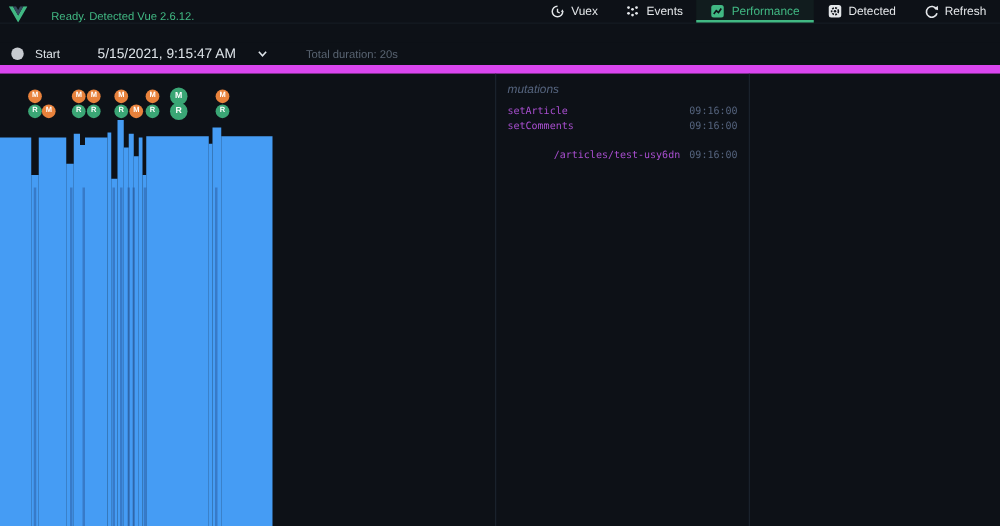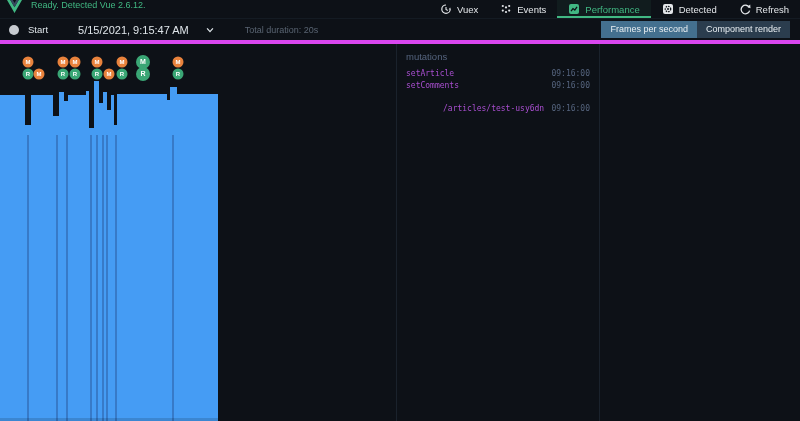--- a/index.html
+++ b/index.html
@@ -7,39 +7,39 @@
   #app {
     position:relative; width:800px; height:421px; overflow:hidden;
     background:#0d1117; color:#dfe5ea;
     font-family:"Liberation Sans", sans-serif;
   }
   
   .topbar {
     height:19px; display:flex; align-items:stretch; justify-content:space-between;
     background:#0d1117; border-bottom:1px solid #141b23;
   }
-  .brand { display:flex; align-items:flex-start; gap:9px; padding-left:7px; }
+  .brand { display:flex; align-items:flex-end; gap:19px; padding-left:7px; }
   .vue-logo { width:15px; height:13px; display:block; }
   .status { color:#41b883; font-size:9px; white-space:nowrap; }
   .tabs { display:flex; align-items:stretch; }
   .tab {
     position:relative; display:flex; align-items:center; gap:5px;
     padding:0 11px; font-size:9.5px; color:#e3e6e9; cursor:default; white-space:nowrap;
   }
   .tab .tab-icon { display:flex; align-items:center; }
   .tab .tab-icon svg { width:12px; height:12px; display:block; }
   .tab.active { color:#41b883; background:rgba(65,184,131,0.07); }
   .tab.active::after {
     content:""; position:absolute; left:0; right:0; bottom:0; height:2px; background:#41b883;
   }
   .tab .dd-chevron svg { width:9px; height:9px; display:block; margin-left:1px; }
   
   .toolbar {
     height:25px; display:flex; align-items:center;
-    background:#0d1117; border-bottom:4px solid #d946ef; padding:0 10px 0 9px;
+    background:#0d1117; border-bottom:7px solid #d946ef; padding:0 10px 0 9px;margin-top:15px;
   }
   .record { display:flex; align-items:center; gap:9px; font-size:9.5px; }
   .record-dot { width:10px; height:10px; border-radius:50%; background:#c7cbd0; }
   .date-picker { display:flex; align-items:center; gap:16px; margin-left:30px; font-size:11px; }
   .date-picker svg { width:10px; height:10px; display:block; }
   .duration { margin-left:30px; font-size:9px; color:#596472; }
   .flex-spacer { flex:1; }
   .view-toggle { display:flex; height:17px; }
   .view-btn {
     font-size:9px; color:#e8eef2; background:#2b3d4e; border:none;
@@ -56,21 +56,21 @@
     position:absolute; width:11px; height:11px; border-radius:50%;
     transform:translate(-50%,-50%); display:flex; align-items:center; justify-content:center;
     color:#fff; font-size:6px; font-weight:bold; font-family:"Liberation Sans",sans-serif;
   }
   .marker.large { width:14px; height:14px; font-size:7px; }
   .events-panel {
     position:absolute; left:397px; top:0; width:203px; height:100%;
     border-right:1px solid #1a222c; padding:5px 9px 0 9px;
   }
   .section { margin-bottom:11px; }
-  .section-title { font-size:9.5px; color:#55647e; margin:2px 0 5px 0; }
+  .section-title { font-size:9.5px; color:#55647e; margin:2px 0 5px 0;font-style:italic; }
   .event-row { display:flex; justify-content:space-between; align-items:center; height:12px; font-family:"DejaVu Sans Mono", monospace; font-size:8px; }
   .event-name { color:#a94fd0; }
   .event-time { color:#55647e; }
   .detail-panel { position:absolute; left:601px; top:0; right:0; height:100%; }
 </style>
 </head>
 <body>
 
 <div id="app">
 
@@ -145,24 +145,20 @@
     <div class="date-picker">
       <span>5/15/2021, 9:15:47 AM</span>
       <span>
         <svg viewBox="0 0 12 12">
             <path d="M2.5 4 L6 8 L9.5 4" fill="none" stroke="#dfe5ea" stroke-width="1.5"></path>
           </svg>
       </span>
     </div>
     <div class="duration">Total duration: 20s</div>
     <div class="flex-spacer"></div>
-    <div class="view-toggle" id="view-toggle">
-        <button class="view-btn active">Frames per second</button>
-        <button class="view-btn">Component render</button>
-      </div>
   </div>
 
   <div class="main">
     <div class="chart-panel" id="chart-panel">
         <div class="bar" style="left: 0px; width: 25px; top: 51px; background: rgb(69, 156, 244);"></div>
         <div class="bar" style="left: 25px; width: 6px; top: 81px; background: rgb(69, 156, 244);"></div>
         <div class="bar" style="left: 31px; width: 22px; top: 51px; background: rgb(69, 156, 244);"></div>
         <div class="bar" style="left: 53px; width: 6px; top: 72px; background: rgb(69, 156, 244);"></div>
         <div class="bar" style="left: 59px; width: 5px; top: 48px; background: rgb(69, 156, 244);"></div>
         <div class="bar" style="left: 64px; width: 4px; top: 57px; background: rgb(69, 156, 244);"></div>

